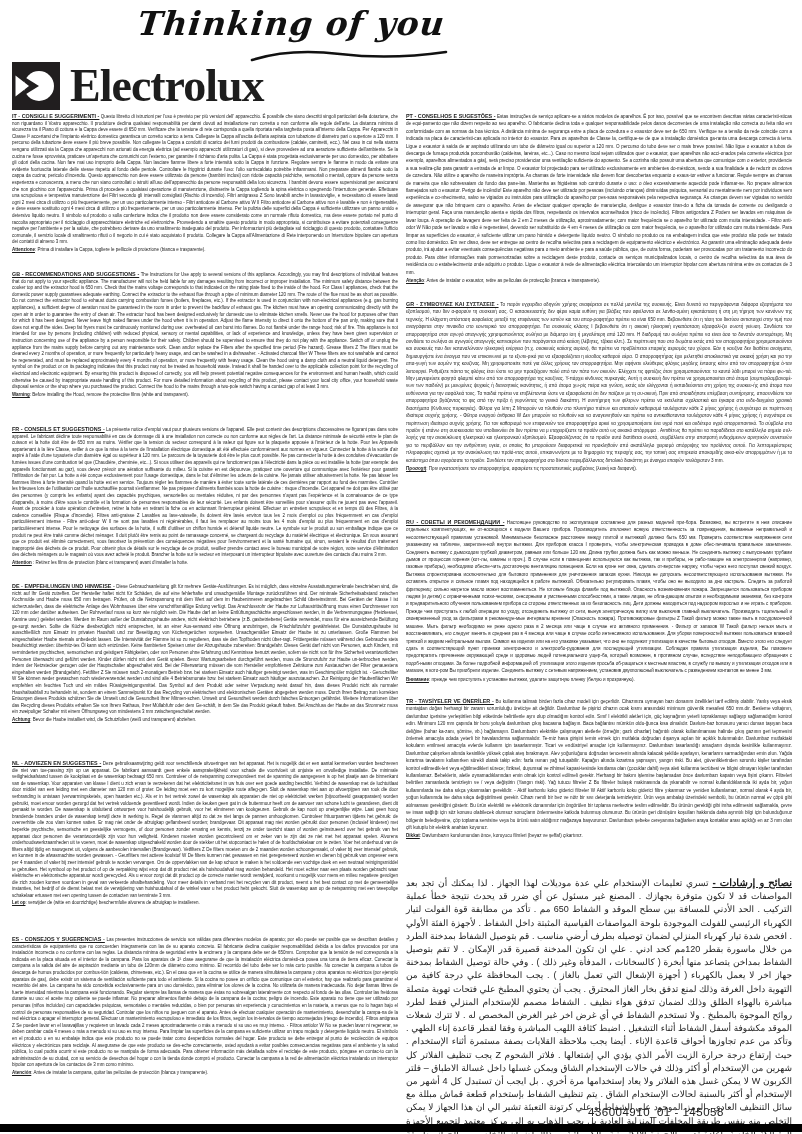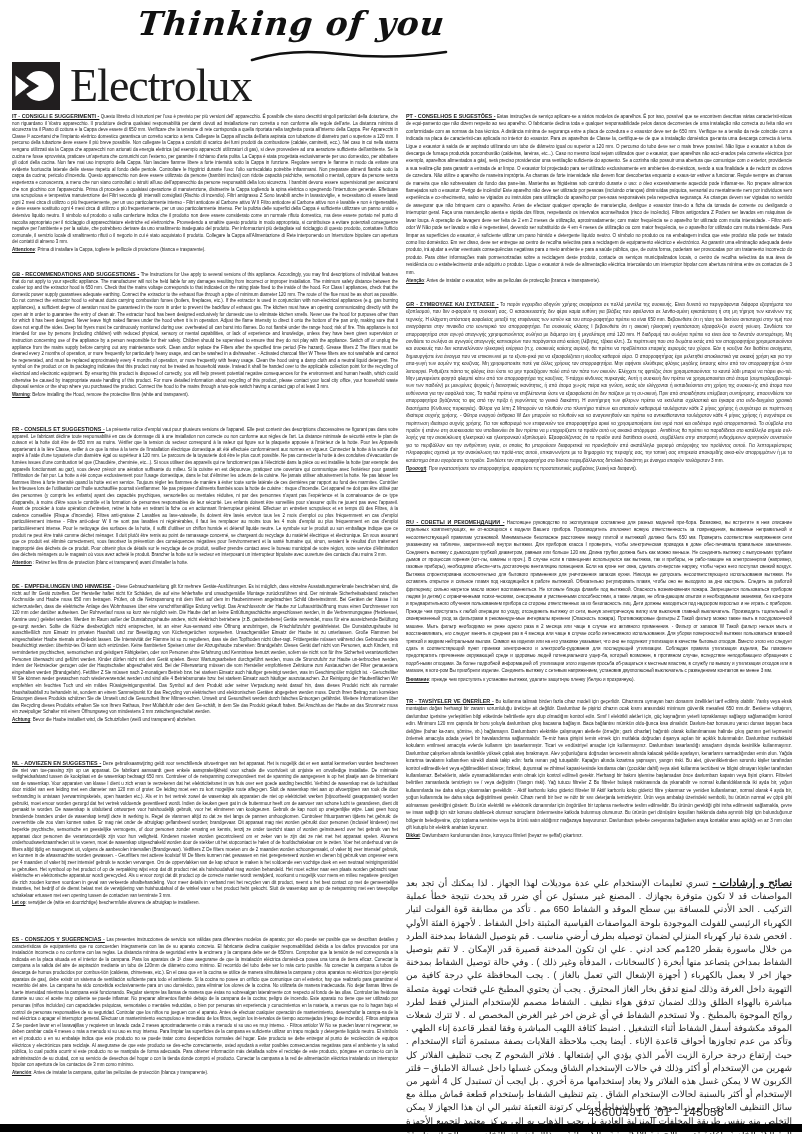--- a/index.html
+++ b/index.html
@@ -4,21 +4,21 @@
 <style>
   html,body{margin:0;padding:0;background:#e8e8e8;}
   .page{position:relative;width:802px;height:1134px;background:#ffffff;overflow:hidden;
         font-family:"Liberation Sans", sans-serif;color:#1c1c1c;margin:0 auto;}
   
   .tagline{position:absolute;top:4px;left:138px;width:330px;
            font-family:"DejaVu Serif", serif;font-style:italic;font-weight:bold;
            font-size:33px;letter-spacing:1px;color:#111;transform:skewX(-6deg);white-space:nowrap;}
   .tagline-swash{position:absolute;top:46px;left:250px;}
   .logo{position:absolute;top:62px;left:12px;display:flex;align-items:center;}
-  .logo-word{font-family:"Liberation Serif", serif;font-weight:normal;font-size:46px;
+  .logo-word{font-family:"Liberation Serif", serif;font-weight:bold;font-size:46px;
              letter-spacing:-1px;color:#1d1d1d;line-height:1;margin-left:10px;}
   
   .sec{position:absolute;text-align:justify;}
   .col-l{left:12px;width:386px;font-size:4.5px;line-height:6.6px;}
   .col-r{left:406px;width:386px;font-size:4.6px;line-height:7.4px;}
   .sec p{margin:0;}
   .sec .warn{margin-top:1px;text-align:left;}
   .sec-title{font-weight:bold;font-size:5.4px;}
   .sec-ar{direction:rtl;font-size:9px;line-height:13.2px;text-align:justify;}
   .docnum{position:absolute;top:1106px;left:588px;font-size:11.5px;letter-spacing:0.5px;color:#222;}

